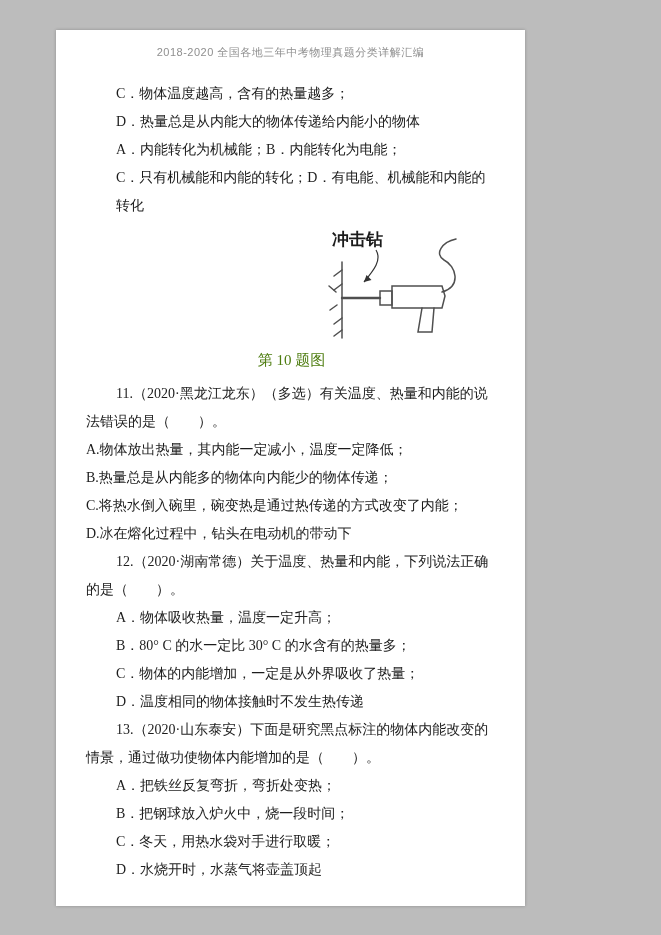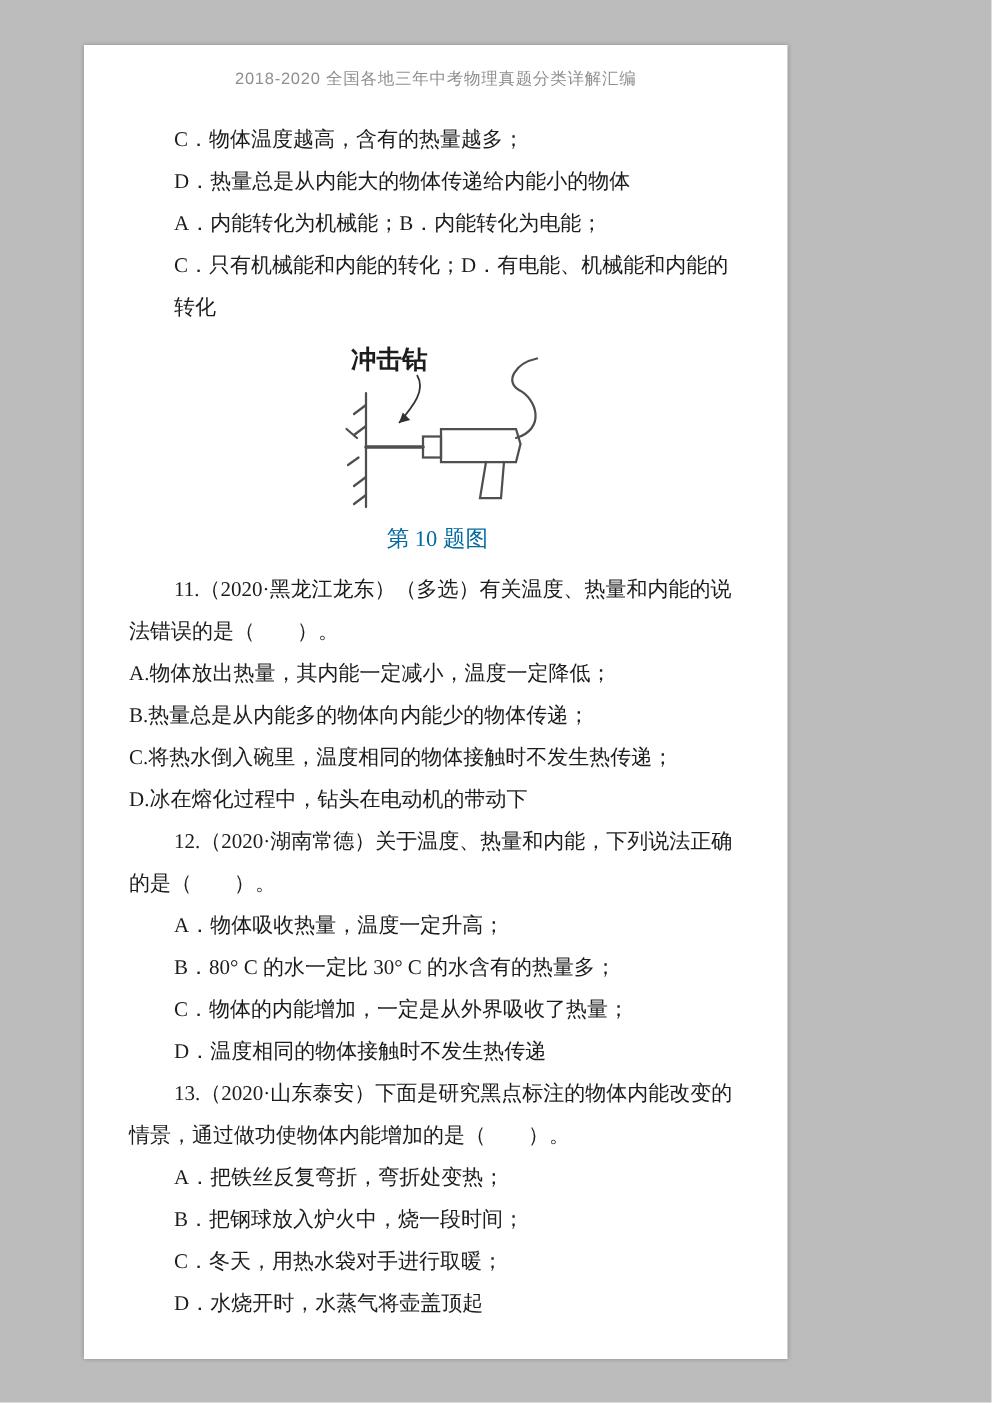--- a/index.html
+++ b/index.html
@@ -31,28 +31,28 @@
     color: #1c1c1c;
     font-size: 14px;
     line-height: 28px;
   }
   .content p { margin: 0; }
   .stem { margin-top: 1px; }
   .indent-sm { text-indent: 10px; }
   .indent-lg { text-indent: 30px; }
   .opt-indent { padding-left: 30px; font-family: Liberation Serif, serif; }
   .figure {
-    text-align: center;
+    text-align: right;
     margin: 8px 0 0 0;
     line-height: 0;
   }
   .figure-caption {
     text-align: center;
     font-size: 15px;
-    color: #0369a1;
+    color: #4d7c0f;
     line-height: 24px;
     margin: 2px 0 8px 0;
   }
 </style>
 </head>
 <body>
 
 <div class="canvas">
   <div class="page">
 
@@ -95,21 +95,21 @@
             <path d="M82 54 l2.5 -7 l5 5 z" fill="#333" stroke="none"></path>
           </g>
           <text x="50" y="17" font-size="17" font-weight="bold" fill="#1c1c1c">冲击钻</text>
         </svg>
       </div>
       <div class="figure-caption">第 10 题图</div>
 
       <p class="stem indent-lg">11.（2020·黑龙江龙东）（多选）有关温度、热量和内能的说法错误的是（　　）。</p>
       <p>A.物体放出热量，其内能一定减小，温度一定降低；</p>
       <p>B.热量总是从内能多的物体向内能少的物体传递；</p>
-      <p>C.将热水倒入碗里，温度相同的物体接触时不发生热传递；</p>
+      <p>C.将热水倒入碗里，碗变热是通过热传递的方式改变了内能；</p>
       <p>D.冰在熔化过程中，钻头在电动机的带动下</p>
 
       <p class="stem indent-lg">12.（2020·湖南常德）关于温度、热量和内能，下列说法正确的是（　　）。</p>
       <p class="opt-indent">A．物体吸收热量，温度一定升高；</p>
       <p class="opt-indent">B．80° C 的水一定比 30° C 的水含有的热量多；</p>
       <p class="opt-indent">C．物体的内能增加，一定是从外界吸收了热量；</p>
       <p class="opt-indent">D．温度相同的物体接触时不发生热传递</p>
 
       <p class="stem indent-lg">13.（2020·山东泰安）下面是研究黑点标注的物体内能改变的情景，通过做功使物体内能增加的是（　　）。</p>
       <p class="opt-indent">A．把铁丝反复弯折，弯折处变热；</p>

